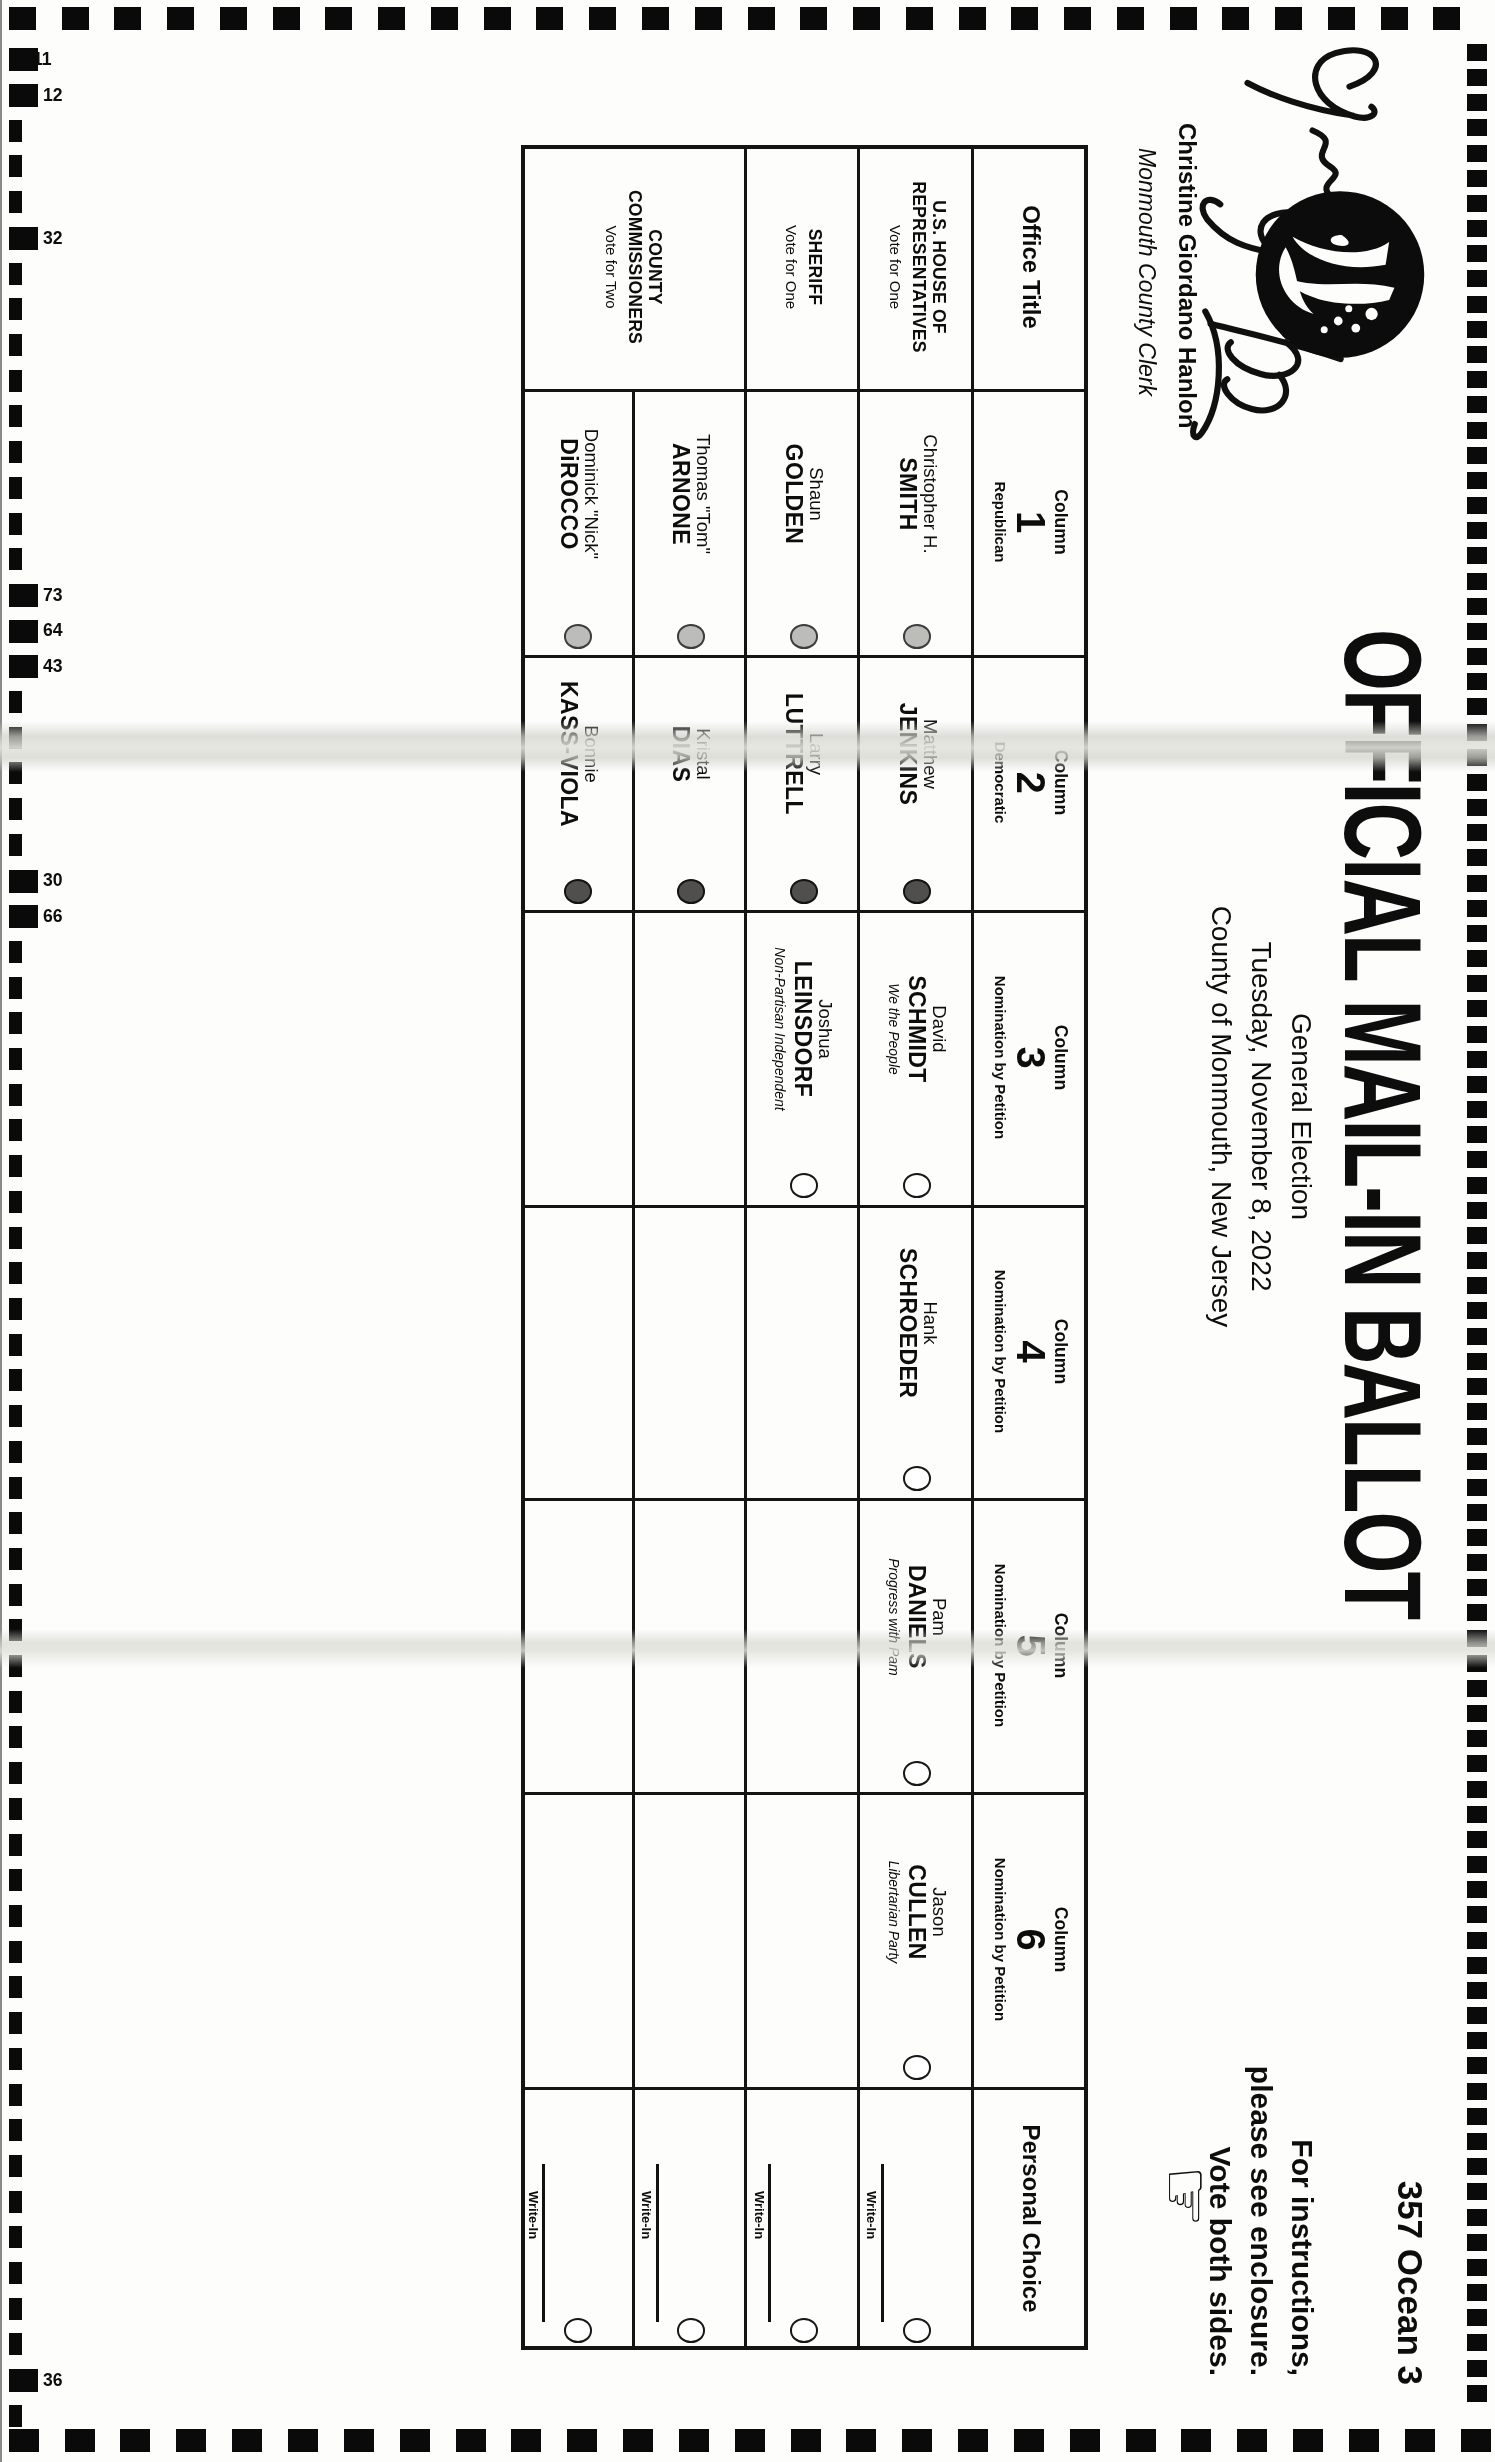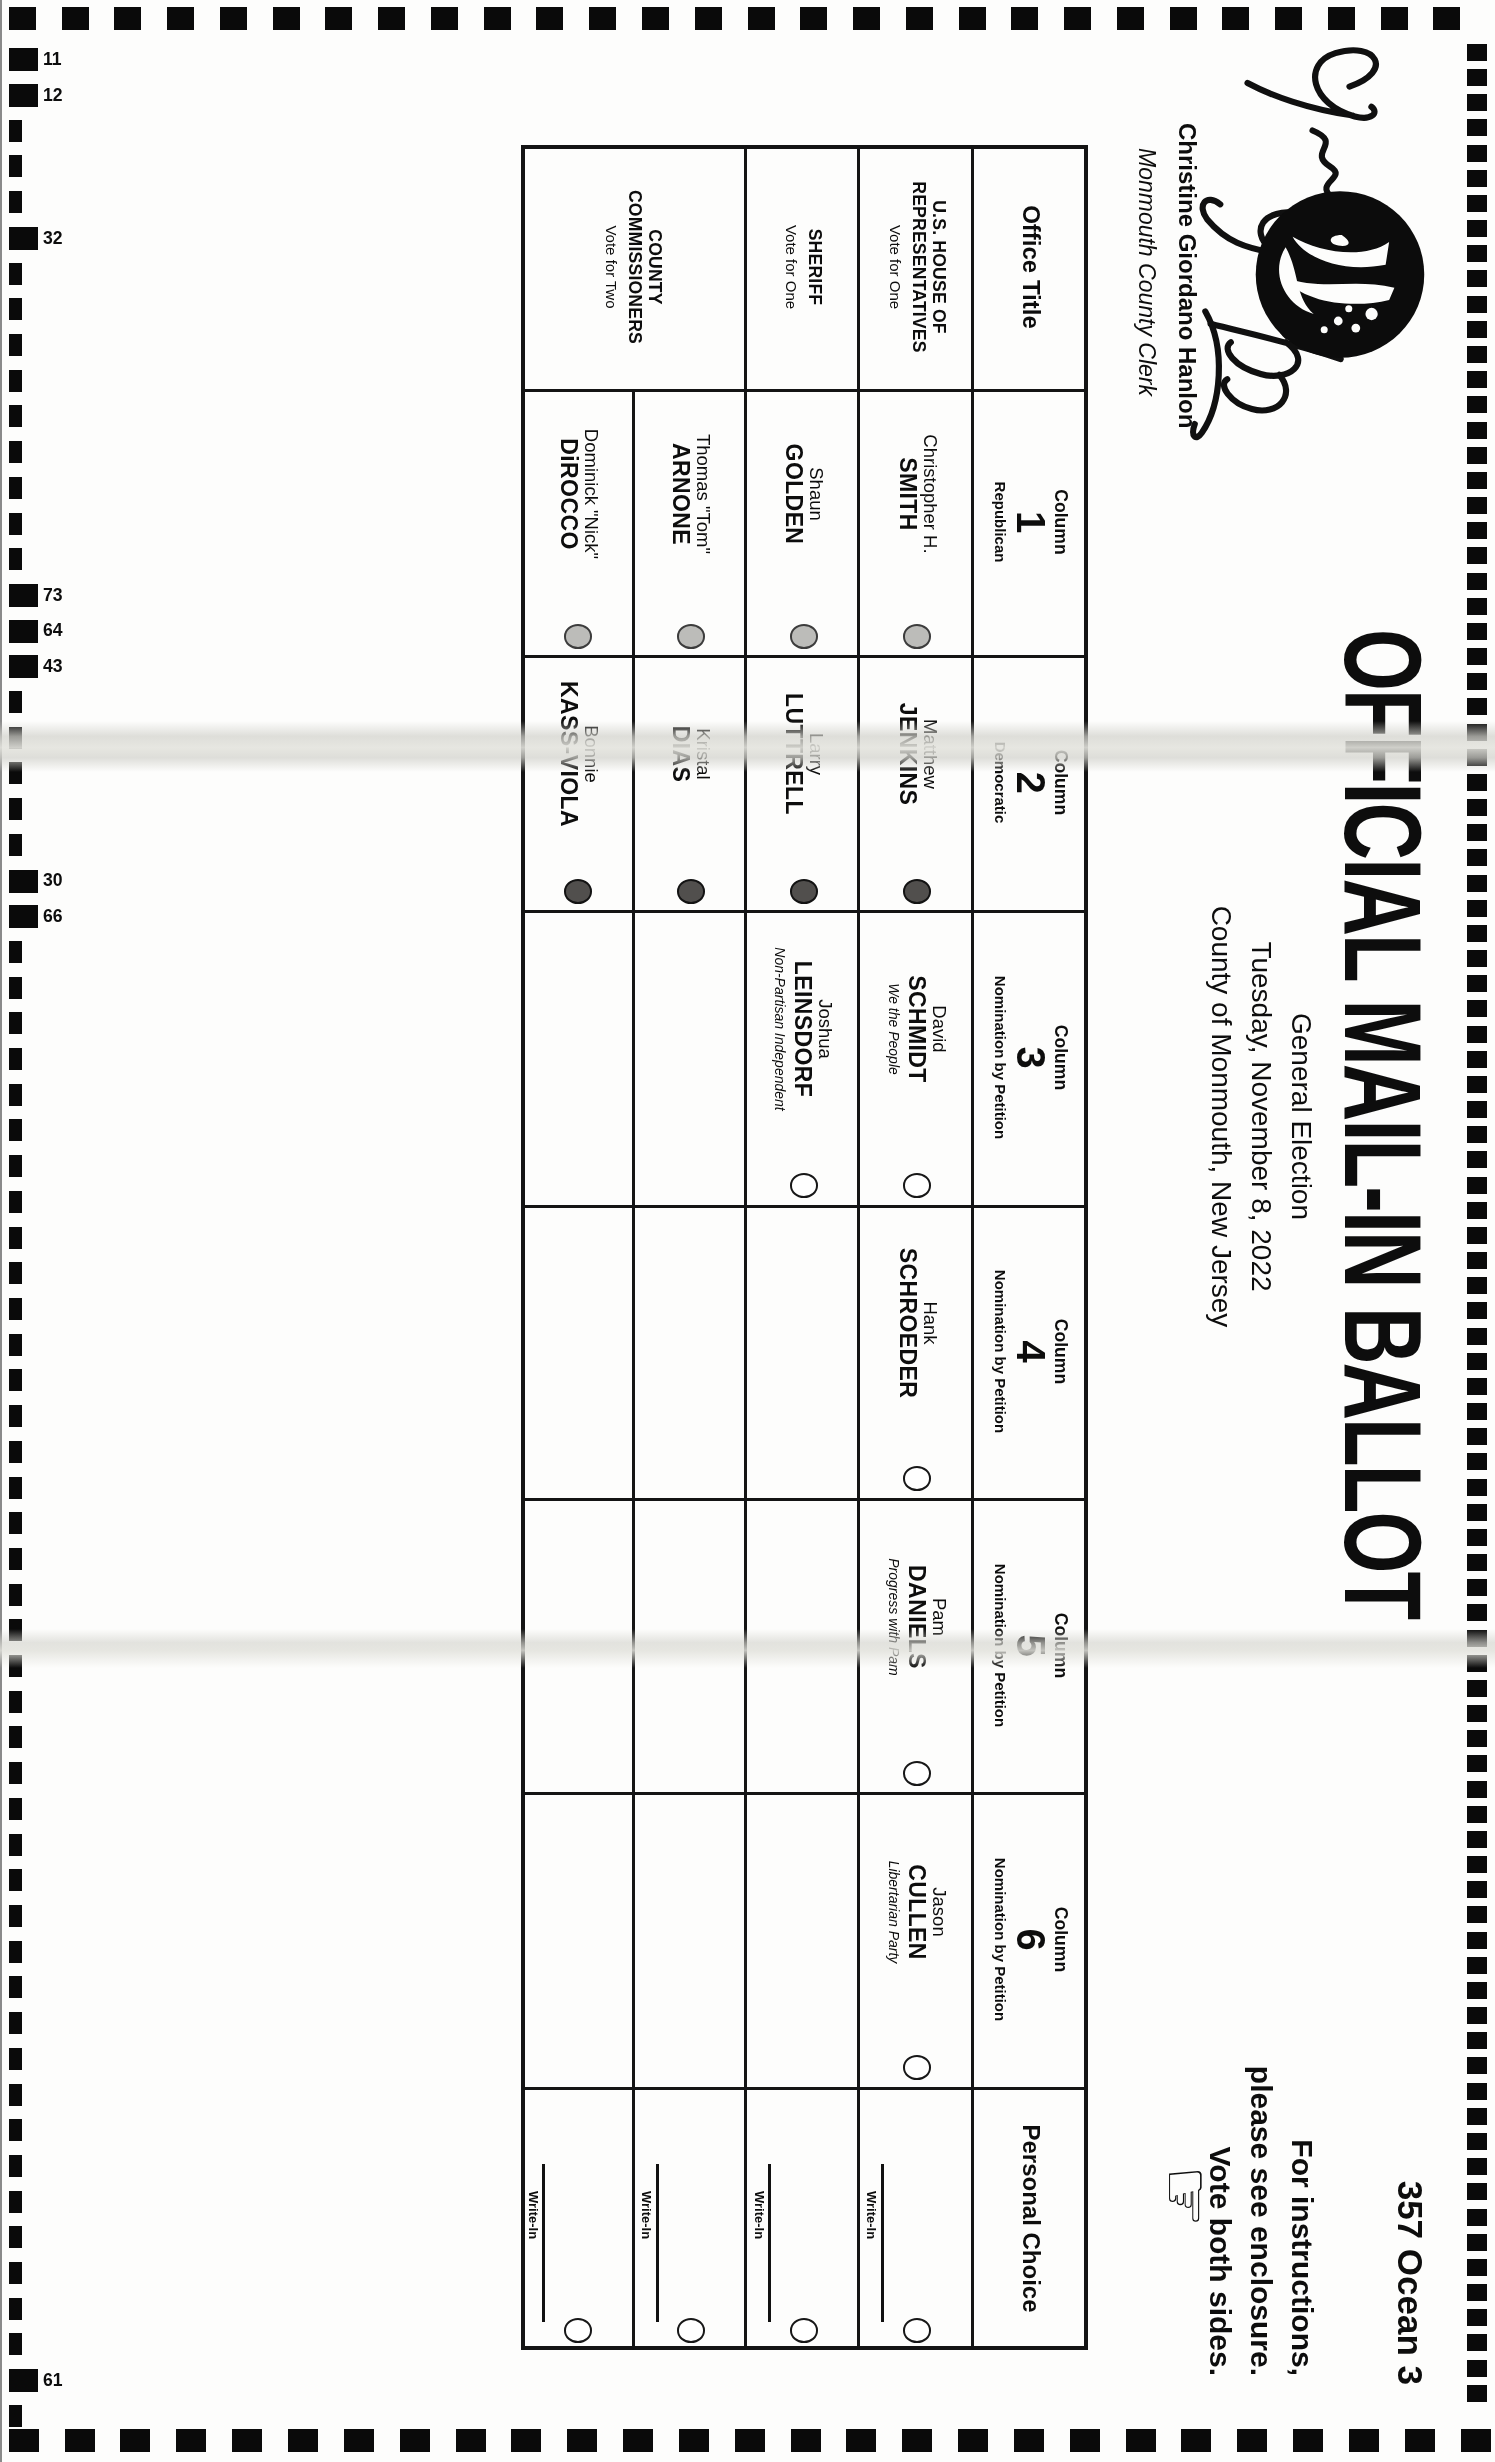--- a/index.html
+++ b/index.html
@@ -389,21 +389,21 @@
     <div class="mark" style="left: 1467px; top: 2183px; width: 20px; height: 16.7px;"></div>
     <div class="mark" style="left: 1467px; top: 2209px; width: 20px; height: 16.7px;"></div>
     <div class="mark" style="left: 1467px; top: 2234px; width: 20px; height: 16.7px;"></div>
     <div class="mark" style="left: 1467px; top: 2259px; width: 20px; height: 16.7px;"></div>
     <div class="mark" style="left: 1467px; top: 2284px; width: 20px; height: 16.7px;"></div>
     <div class="mark" style="left: 1467px; top: 2309px; width: 20px; height: 16.7px;"></div>
     <div class="mark" style="left: 1467px; top: 2334px; width: 20px; height: 16.7px;"></div>
     <div class="mark" style="left: 1467px; top: 2360px; width: 20px; height: 16.7px;"></div>
     <div class="mark" style="left: 1467px; top: 2385px; width: 20px; height: 16.7px;"></div>
     <div class="mark" style="left: 8.8px; top: 48px; width: 29px; height: 23px;"></div>
-    <div class="mark-label" style="left: 43px; top: 51px;">11</div>
+    <div class="mark-label" style="left: 33px; top: 51px;">11</div>
     <div class="mark" style="left: 8.8px; top: 84px; width: 29px; height: 23px;"></div>
     <div class="mark-label" style="left: 43px; top: 87px;">12</div>
     <div class="mark" style="left: 8.8px; top: 120px; width: 13px; height: 22px;"></div>
     <div class="mark" style="left: 8.8px; top: 155px; width: 13px; height: 22px;"></div>
     <div class="mark" style="left: 8.8px; top: 191px; width: 13px; height: 22px;"></div>
     <div class="mark" style="left: 8.8px; top: 227px; width: 29px; height: 23px;"></div>
     <div class="mark-label" style="left: 43px; top: 230px;">32</div>
     <div class="mark" style="left: 8.8px; top: 263px; width: 13px; height: 22px;"></div>
     <div class="mark" style="left: 8.8px; top: 298px; width: 13px; height: 22px;"></div>
     <div class="mark" style="left: 8.8px; top: 334px; width: 13px; height: 22px;"></div>
@@ -462,16 +462,16 @@
     <div class="mark" style="left: 8.8px; top: 2048px; width: 13px; height: 22px;"></div>
     <div class="mark" style="left: 8.8px; top: 2084px; width: 13px; height: 22px;"></div>
     <div class="mark" style="left: 8.8px; top: 2119px; width: 13px; height: 22px;"></div>
     <div class="mark" style="left: 8.8px; top: 2155px; width: 13px; height: 22px;"></div>
     <div class="mark" style="left: 8.8px; top: 2191px; width: 13px; height: 22px;"></div>
     <div class="mark" style="left: 8.8px; top: 2226px; width: 13px; height: 22px;"></div>
     <div class="mark" style="left: 8.8px; top: 2262px; width: 13px; height: 22px;"></div>
     <div class="mark" style="left: 8.8px; top: 2298px; width: 13px; height: 22px;"></div>
     <div class="mark" style="left: 8.8px; top: 2333px; width: 13px; height: 22px;"></div>
     <div class="mark" style="left: 8.8px; top: 2369px; width: 29px; height: 23px;"></div>
-    <div class="mark-label" style="left: 43px; top: 2372px;">61</div>
+    <div class="mark-label" style="left: 43px; top: 2372px;">36</div>
     <div class="mark" style="left: 8.8px; top: 2405px; width: 13px; height: 22px;"></div>
   </div>
 
 
 </body></html>

